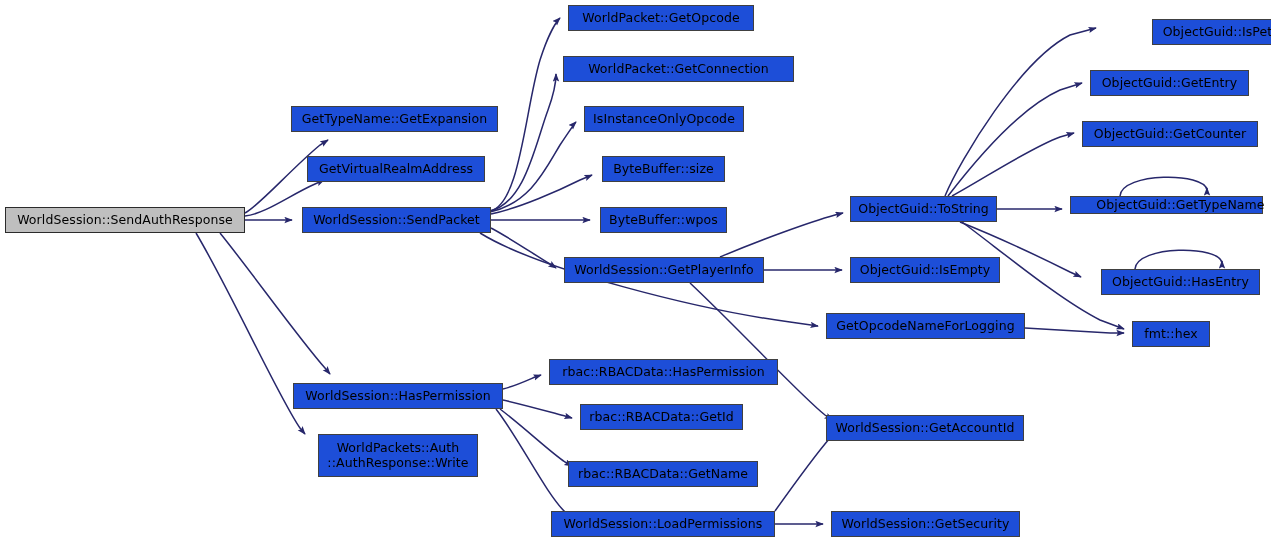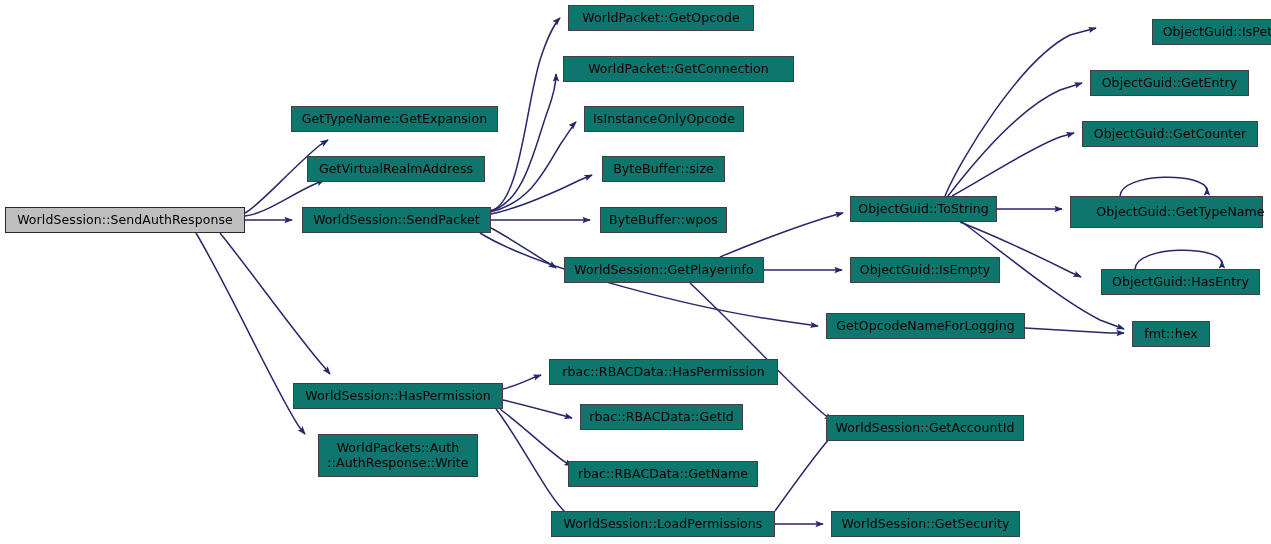--- a/index.html
+++ b/index.html
@@ -2,21 +2,21 @@
 <html><head>
 <meta charset="utf-8">
 <style>
   html,body{margin:0;padding:0;background:#ffffff;}
   body{width:1271px;height:544px;overflow:hidden;
        font-family:"DejaVu Sans","Liberation Sans",sans-serif;}
   #canvas{position:relative;width:1271px;height:544px;}
   svg.edges{position:absolute;left:0;top:0;width:1271px;height:544px;pointer-events:none;}
   .node{position:absolute;box-sizing:border-box;
         border:1px solid #404040;
-        background:#0f766e;
+        background:#1d4ed8;
         display:flex;align-items:center;justify-content:center;
         text-align:center;
         font-size:12.5px;color:#000000;line-height:1.15;
         white-space:pre;letter-spacing:0.1px;}
   .node.root{background:#bfbfbf;border-color:#2b2b2b;}
   .node .lbl{display:block;padding:0 6px;}
 </style>
 </head>
 <body>
 
@@ -79,17 +79,17 @@
       <div class="node" style="left: 568px; top: 461px; width: 190px; height: 26px;"><span class="lbl">rbac::RBACData::GetName</span></div>
       <div class="node" style="left: 551px; top: 511px; width: 224px; height: 26px;"><span class="lbl">WorldSession::LoadPermissions</span></div>
       <div class="node" style="left: 850px; top: 196px; width: 147px; height: 26px;"><span class="lbl">ObjectGuid::ToString</span></div>
       <div class="node" style="left: 850px; top: 257px; width: 150px; height: 26px;"><span class="lbl">ObjectGuid::IsEmpty</span></div>
       <div class="node" style="left: 826px; top: 313px; width: 199px; height: 26px;"><span class="lbl">GetOpcodeNameForLogging</span></div>
       <div class="node" style="left: 826px; top: 415px; width: 198px; height: 26px;"><span class="lbl">WorldSession::GetAccountId</span></div>
       <div class="node" style="left: 831px; top: 511px; width: 189px; height: 26px;"><span class="lbl">WorldSession::GetSecurity</span></div>
       <div class="node" style="left: 1152px; top: 19px; width: 131px; height: 26px;"><span class="lbl">ObjectGuid::IsPet</span></div>
       <div class="node" style="left: 1090px; top: 70px; width: 159px; height: 26px;"><span class="lbl">ObjectGuid::GetEntry</span></div>
       <div class="node" style="left: 1082px; top: 121px; width: 176px; height: 26px;"><span class="lbl">ObjectGuid::GetCounter</span></div>
-      <div class="node" style="left: 1070px; top: 196px; width: 193px; height: 32px; padding-left: 28px;"><span class="lbl">ObjectGuid::GetTypeName</span></div>
+      <div class="node" style="left: 1070px; top: 196px; width: 193px; height: 18px; padding-left: 28px;"><span class="lbl">ObjectGuid::GetTypeName</span></div>
       <div class="node" style="left: 1089px; top: 269px; width: 159px; height: 26px; margin-left: 12px;"><span class="lbl">ObjectGuid::HasEntry</span></div>
       <div class="node" style="left: 1132px; top: 321px; width: 78px; height: 26px; align-items: center;"><span class="lbl">fmt::hex</span></div>
     </div>
 </div>
 
 </body></html>

